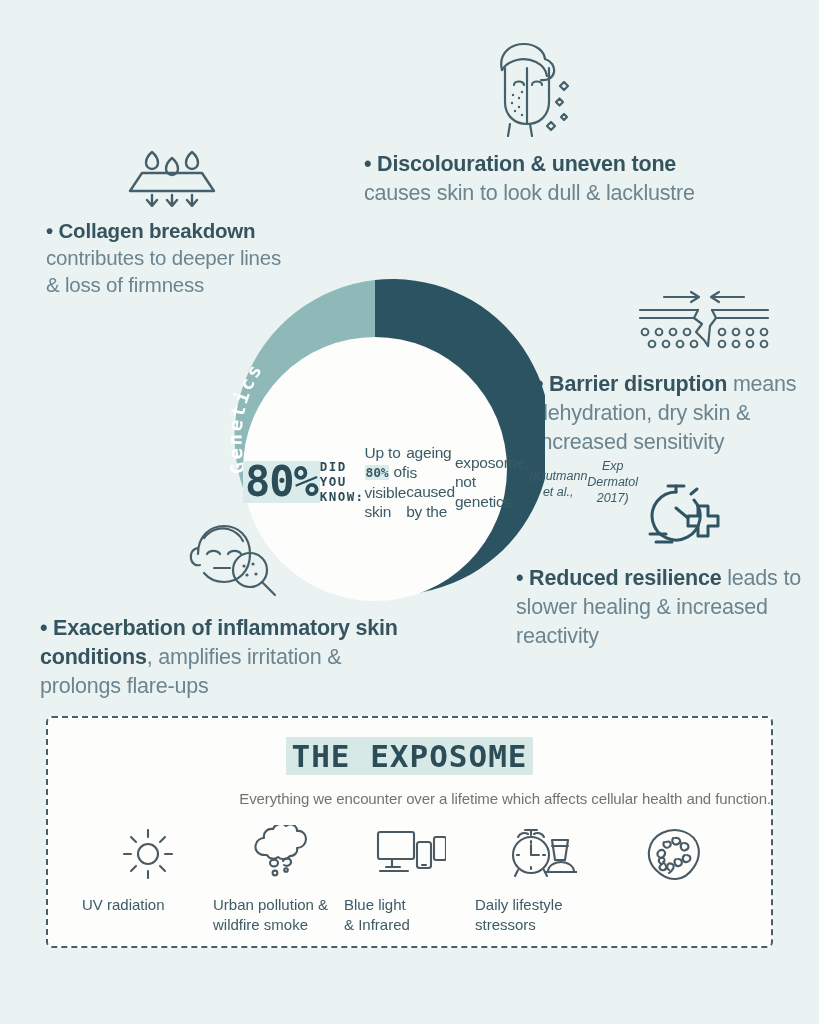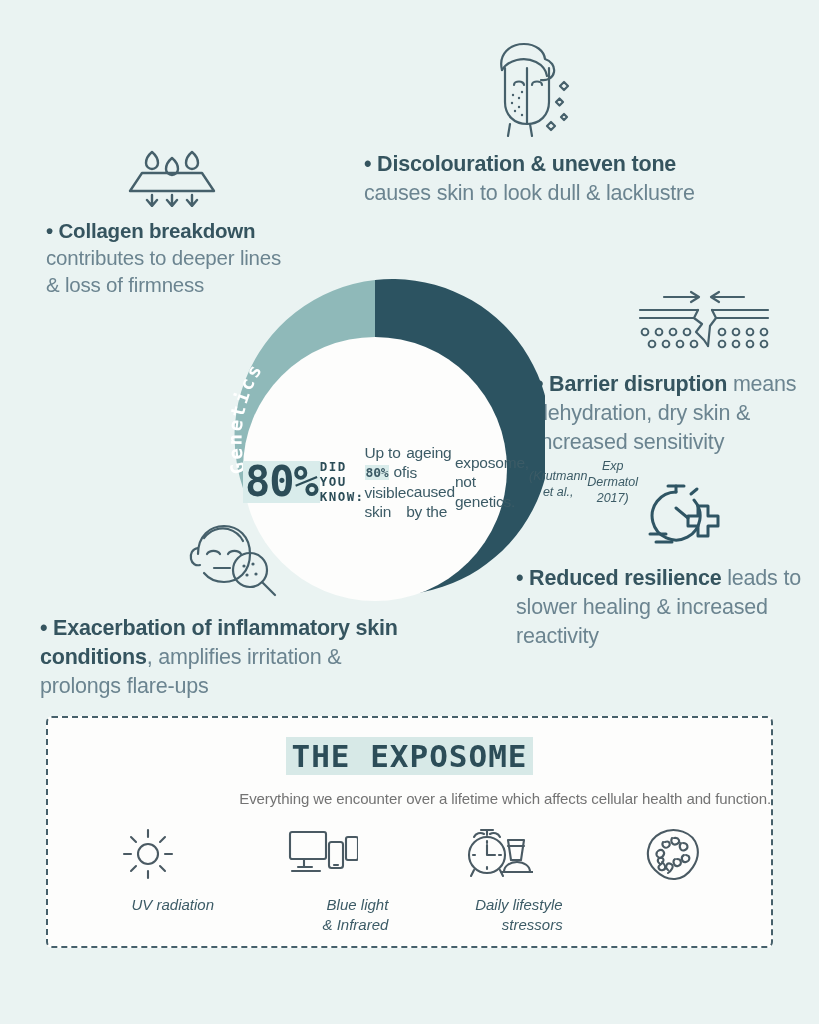--- a/index.html
+++ b/index.html
@@ -76,21 +76,21 @@
   }
   #panel-title span{background:#d7e9e7;padding:1px 6px;}
   #panel-sub{
     text-align:right;margin-top:16px;
     font-size:15px;color:#737373;letter-spacing:-0.1px;
   }
   #panel-items{
     display:flex;justify-content:space-between;
     padding:18px 34px 0 34px;
   }
-  .pitem{width:132px;text-align:right;font-style:italic;}
+  .pitem{width:132px;text-align:left;}
   .pitem .picon{height:58px;display:flex;align-items:center;justify-content:center;}
   .pitem .plabel{
     margin-top:12px;font-size:15px;color:#3c5b66;line-height:20px;
   }
 </style>
 </head>
 <body>
 
 <div class="stage">
 
@@ -283,20 +283,37 @@
               <path d="M11 11 L16 16 M40 40 L45 45 M45 11 L40 16 M16 40 L11 45"></path>
             </g>
           </svg>
         </div>
         <div class="plabel">
           <div>UV radiation</div>
           <div></div>
         </div>
       </div>
 
+      <div class="pitem">
+        <div class="picon">
+          <svg width="62" height="58" viewBox="0 0 62 58">
+            <g fill="none" stroke="#4a5a63" stroke-width="2.1" stroke-linecap="round" stroke-linejoin="round">
+              <path d="M17 30 c-7,0 -11,-5 -9,-11 c1,-4 5,-6 8,-6 c-1,-6 4,-10 9,-9 c2,-5 9,-7 13,-3 c4,-4 11,-1 11,5 c5,-1 9,3 9,8 c0,5 -4,9 -9,9 c1,4 -2,8 -7,8 c-3,4 -9,4 -12,1 c-3,3 -9,2 -11,-2 z"></path>
+              <path d="M22 38 a4,3.4 0 1 1 8,0 a4,3.4 0 1 1 -8,0"></path>
+              <path d="M35 36 c2,-4 8,-3 8,1 c0,3 -4,5 -7,3"></path>
+              <circle cx="27" cy="48" r="2.4"></circle>
+              <circle cx="38" cy="45" r="1.8"></circle>
+            </g>
+          </svg>
+        </div>
+        <div class="plabel">
+          <div>Urban pollution &amp;</div>
+          <div>wildfire smoke</div>
+        </div>
+      </div>
 
       <div class="pitem">
         <div class="picon">
           <svg width="72" height="52" viewBox="0 0 72 52">
             <g fill="none" stroke="#4a5a63" stroke-width="2.1" stroke-linecap="round" stroke-linejoin="round">
               <rect x="4" y="4" width="36" height="27" rx="2"></rect>
               <path d="M18 31 L18 39 M12 39 L26 39"></path>
               <path d="M6 43 L34 43"></path>
               <rect x="43" y="14" width="14" height="26" rx="2.5"></rect>
               <path d="M48 37 L52 37"></path>

